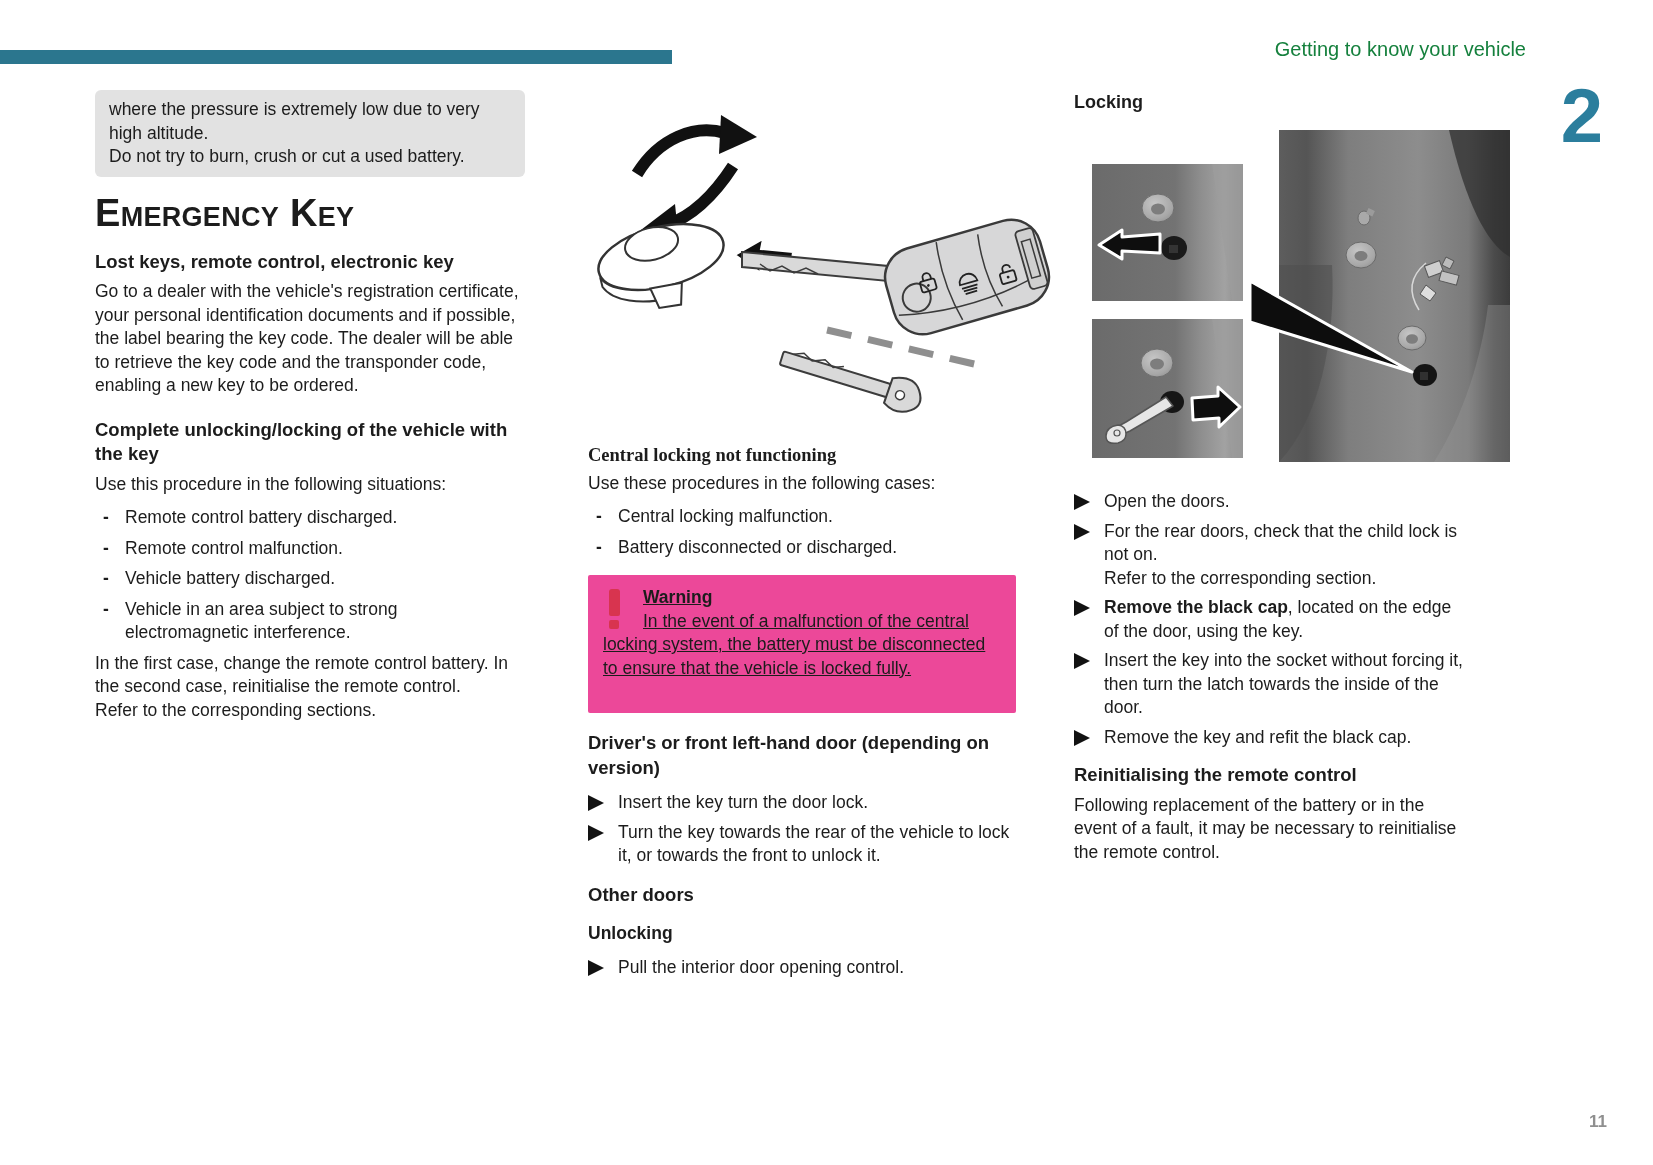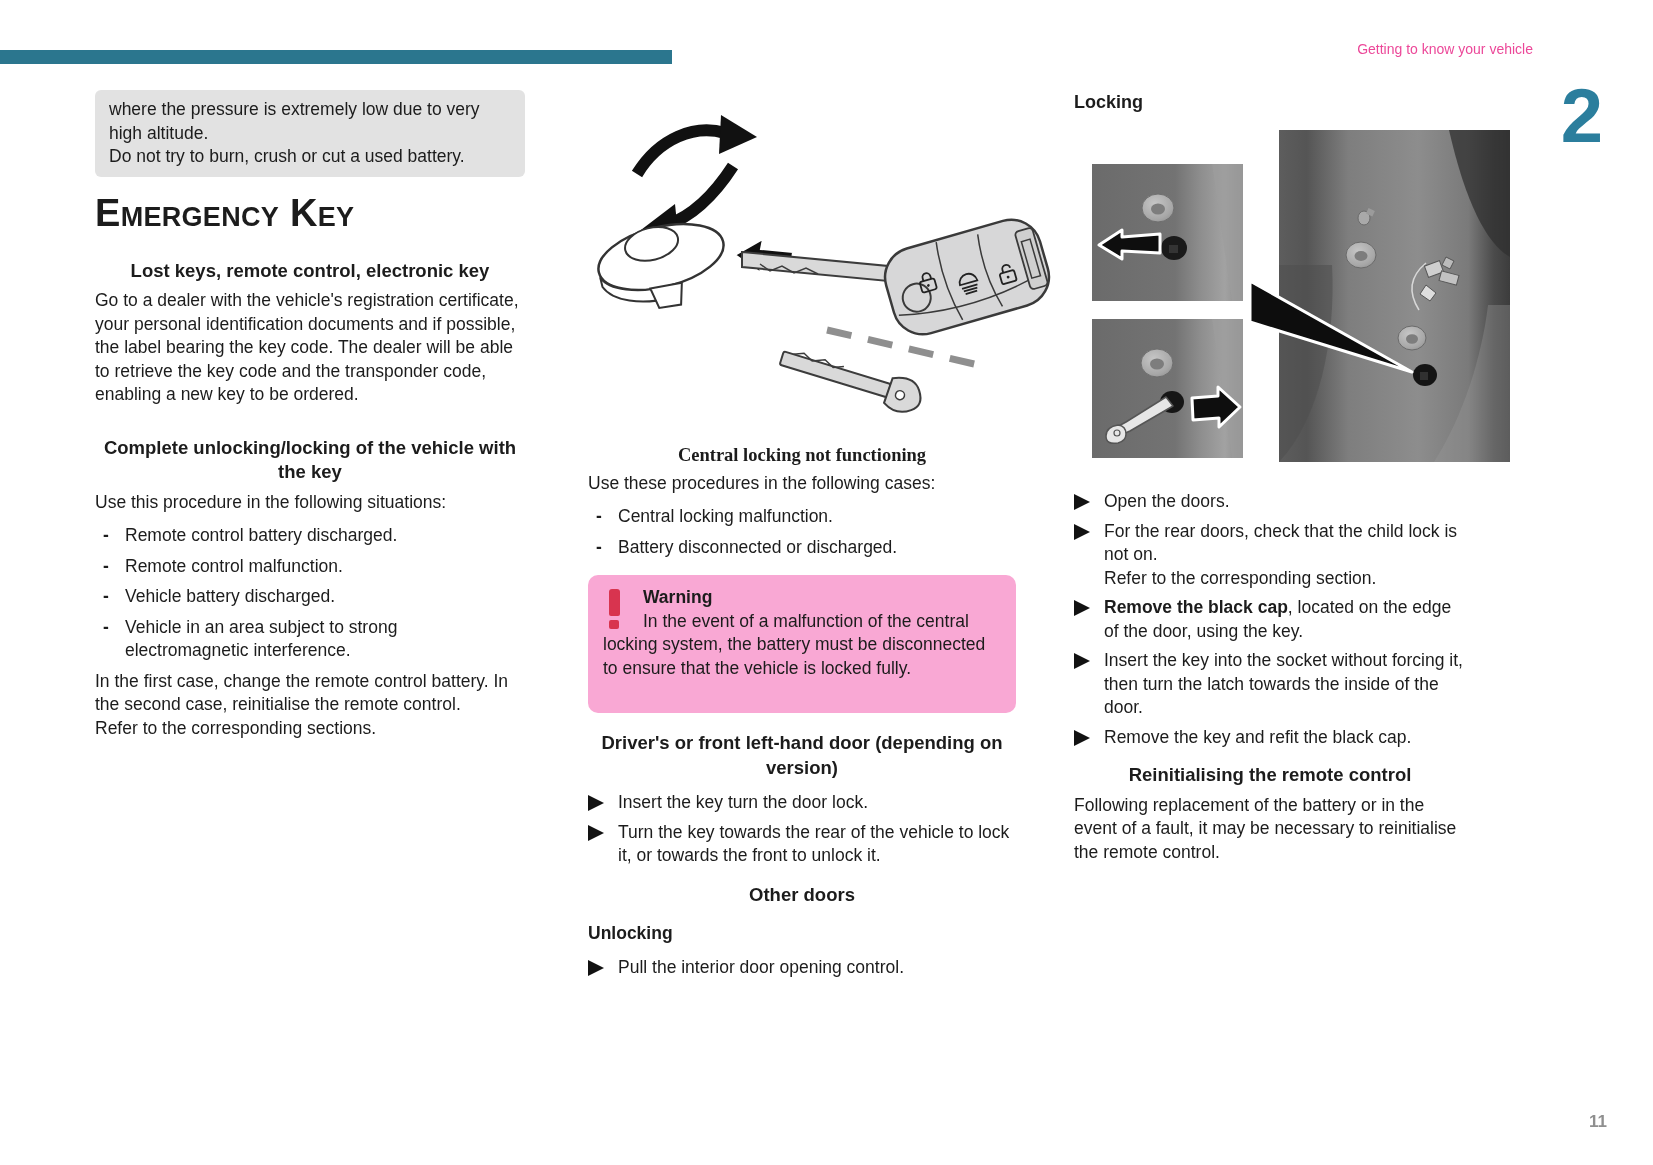--- a/index.html
+++ b/index.html
@@ -4,50 +4,50 @@
 <style>
   * { box-sizing: border-box; }
   html,body { margin:0; padding:0; }
   body {
     width:1653px; height:1165px; position:relative; overflow:hidden;
     background:#ffffff; color:#1c1c1c;
     font-family:"Liberation Sans","DejaVu Sans",sans-serif;
     font-size:17.5px; line-height:23.5px;
   }
   .accent-bar { position:absolute; left:0; top:50px; width:672px; height:14px; background:#2b768e; }
-  .page-header { position:absolute; top:38px; right:120px; font-size:14px; color:#ec4899; }
+  .page-header { position:absolute; top:38px; right:127px; font-size:20px; color:#15803d; }
   .chapter-num { position:absolute; top:84px; right:50px; font-size:76px; line-height:64px; font-weight:bold; color:#2b7e9d; }
   .page-num { position:absolute; top:1110px; right:46px; font-size:17px; font-weight:bold; color:#8f8f8f; }
 
   .col { position:absolute; }
   .col-left   { left:95px;  top:90px;  width:430px; }
   .col-mid    { left:588px; top:443px; width:428px; }
   .col-right  { left:1074px; top:478px; width:392px; }
 
   .note-box { background:#e2e2e2; border-radius:6px; padding:8px 14px; line-height:23.5px; }
   .section-title { font-variant:small-caps; font-size:38px; line-height:34px; font-weight:bold; margin:19px 0 0 0; letter-spacing:0.3px; }
-  .h3 { font-size:18.5px; line-height:24.5px; font-weight:bold; margin:29px 0 0 0;text-align:center; }
+  .h3 { font-size:18.5px; line-height:24.5px; font-weight:bold; margin:20px 0 0 0; }
   .h4 { font-size:17.5px; line-height:24px; font-weight:bold; margin:14px 0 0 0; }
   .para { margin:6px 0 0 0; }
   .para-tight { margin:4px 0 0 0; }
 
   .dash-list { margin:10px 0 0 0; }
   .dash-item { display:flex; margin:0 0 7px 0; }
   .dash-item .dash { flex:0 0 22px; margin-left:8px; font-weight:bold; }
   .dash-item .txt { flex:1; }
 
   .step-list { margin:11px 0 0 0; }
   .step-item { display:flex; margin:0 0 6px 0; }
   .tri { flex:0 0 30px; padding-top:4px; }
   .tri i { display:block; width:0; height:0; border-left:16px solid #121212; border-top:8px solid transparent; border-bottom:8px solid transparent; }
   .step-item .txt { flex:1; }
   .sub-line { }
   .b { font-weight:bold; }
 
-  .warn-box { background:#f9a8d4; border-radius:10px; margin-top:16px; padding:11px 15px 12px 15px; min-height:138px; }
+  .warn-box { background:#ec4899; border-radius:2px; margin-top:16px; padding:11px 15px 12px 15px; min-height:138px;text-decoration:underline; }
   .warn-icon { float:left; width:30px; margin:3px 8px 2px 2px; }
   .warn-icon .bar { width:11px; height:27px; background:#d8344f; border-radius:3px 3px 2px 2px; margin-left:4px; }
   .warn-icon .dot { width:10px; height:9px; background:#d8344f; border-radius:2px; margin:4px 0 0 4px; }
   .warn-title { font-weight:bold; }
 
   .locking-title { position:absolute; left:1074px; top:90px; font-size:18px; font-weight:bold; line-height:24px; }
   .fig { position:absolute; }
   .fig-fob { left:585px; top:112px; width:475px; height:310px; }
   .fig-doors { left:1074px; top:125px; width:436px; height:340px; }
 </style>

